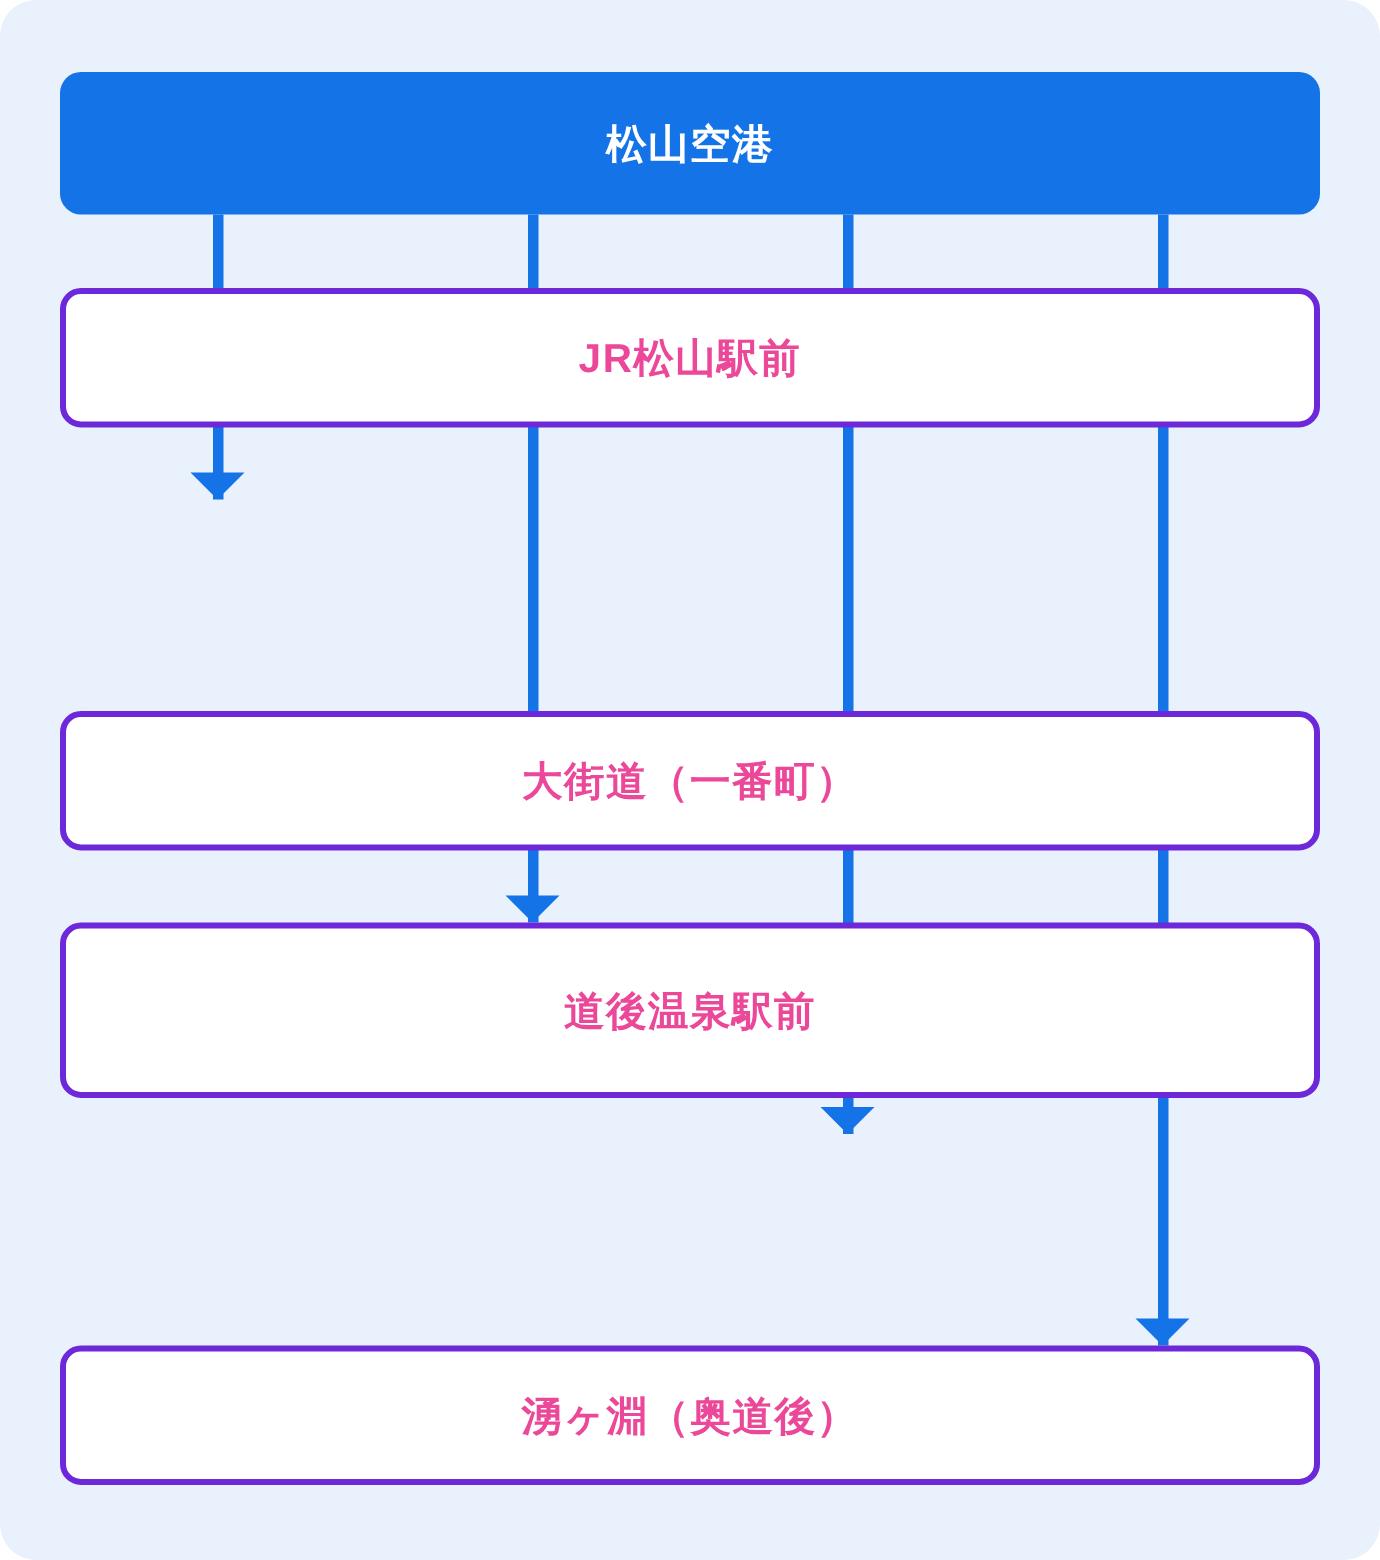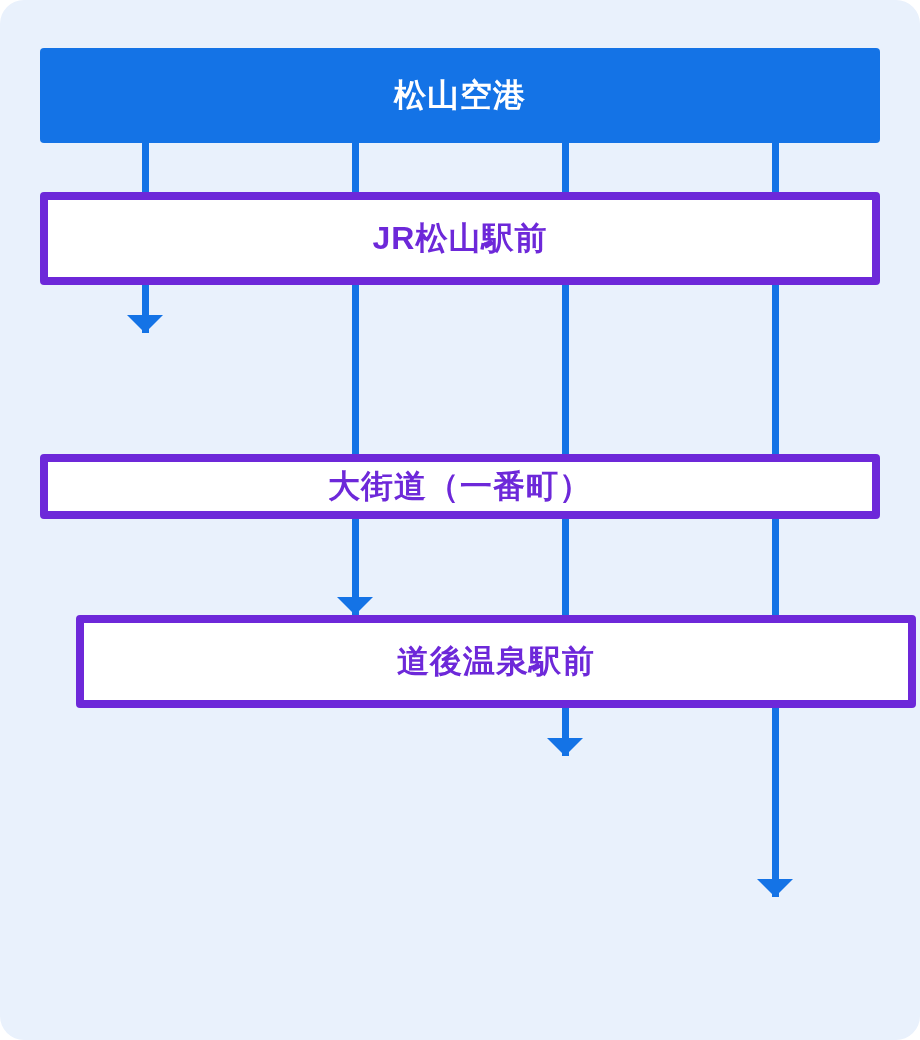--- a/index.html
+++ b/index.html
@@ -17,38 +17,38 @@
     height: 1040px;
     background: #e9f1fc;
     border-radius: 24px;
     overflow: hidden;
   }
   .stop {
     position: absolute;
     left: 40px;
     width: 840px;
     box-sizing: border-box;
-    border-radius: 4px;
+    border-radius: 14px;
     display: flex;
     align-items: center;
     justify-content: center;
-    font-size: 32px;
+    font-size: 27px;
     font-weight: 700;
     letter-spacing: 1px;
     z-index: 2;
   }
   .stop.origin {
     background: #1473e6;
     color: #ffffff;
     border: none;
   }
   .stop.normal {
     background: #ffffff;
-    color: #6d28d9;
-    border: 8px solid #6d28d9;
+    color: #ec4899;
+    border: 4px solid #6d28d9;
   }
   .route-line {
     position: absolute;
     width: 7px;
     background: #1473e6;
     z-index: 1;
   }
   .arrow-head {
     position: absolute;
     width: 0;
@@ -76,23 +76,26 @@
 
   <div class="stop origin" style="top:48px; height:95px;">
     <span>松山空港</span>
   </div>
 
   <div class="stop normal" style="top:192px; height:93px;">
     <span>JR松山駅前</span>
   </div>
 
 
-  <div class="stop normal" style="top:454px; height:65px;">
+  <div class="stop normal" style="top:474px; height:93px;">
     <span>大街道（一番町）</span>
   </div>
 
-  <div class="stop normal" style="top:615px; height:93px;margin-left:36px;">
+  <div class="stop normal" style="top:615px; height:117px;">
     <span>道後温泉駅前</span>
   </div>
 
 
+  <div class="stop normal" style="top:897px; height:93px;">
+    <span>湧ヶ淵（奥道後）</span>
+  </div>
 
 </div>
 
 </body></html>

